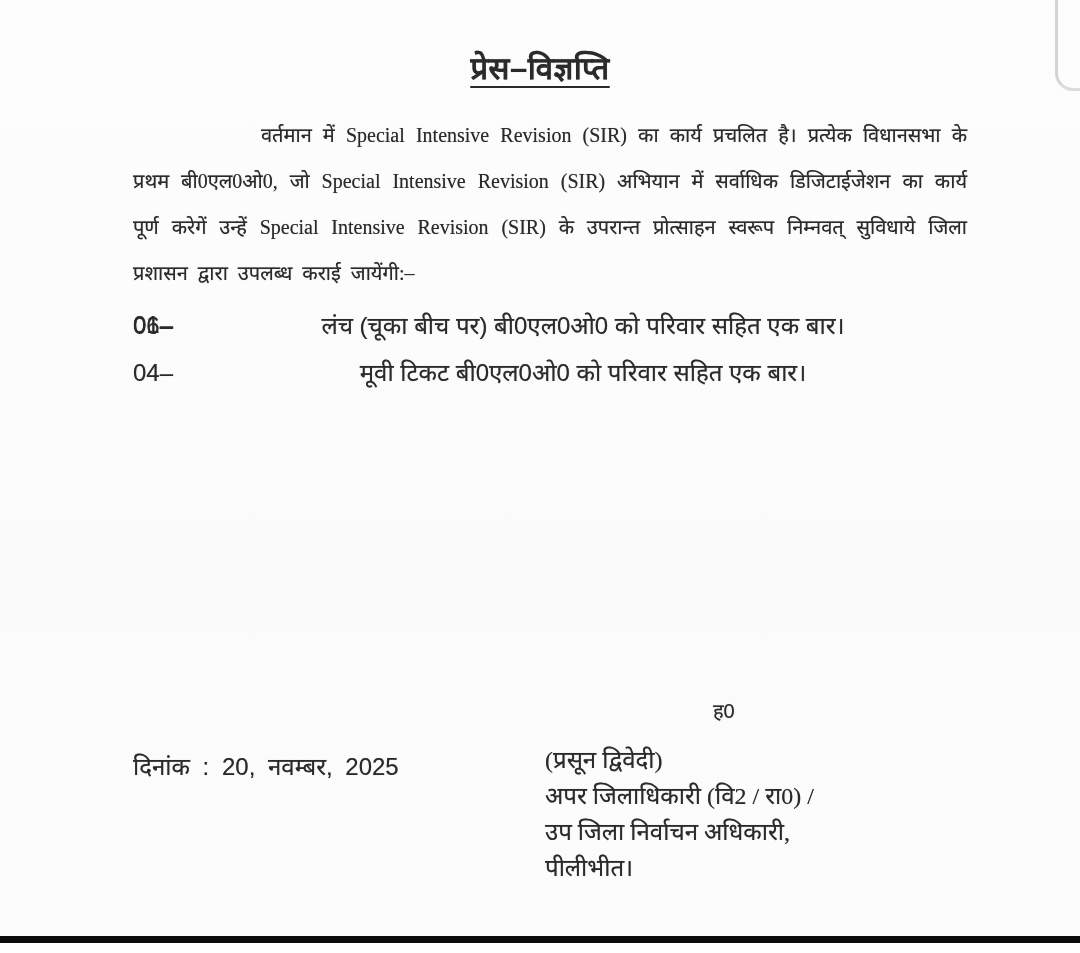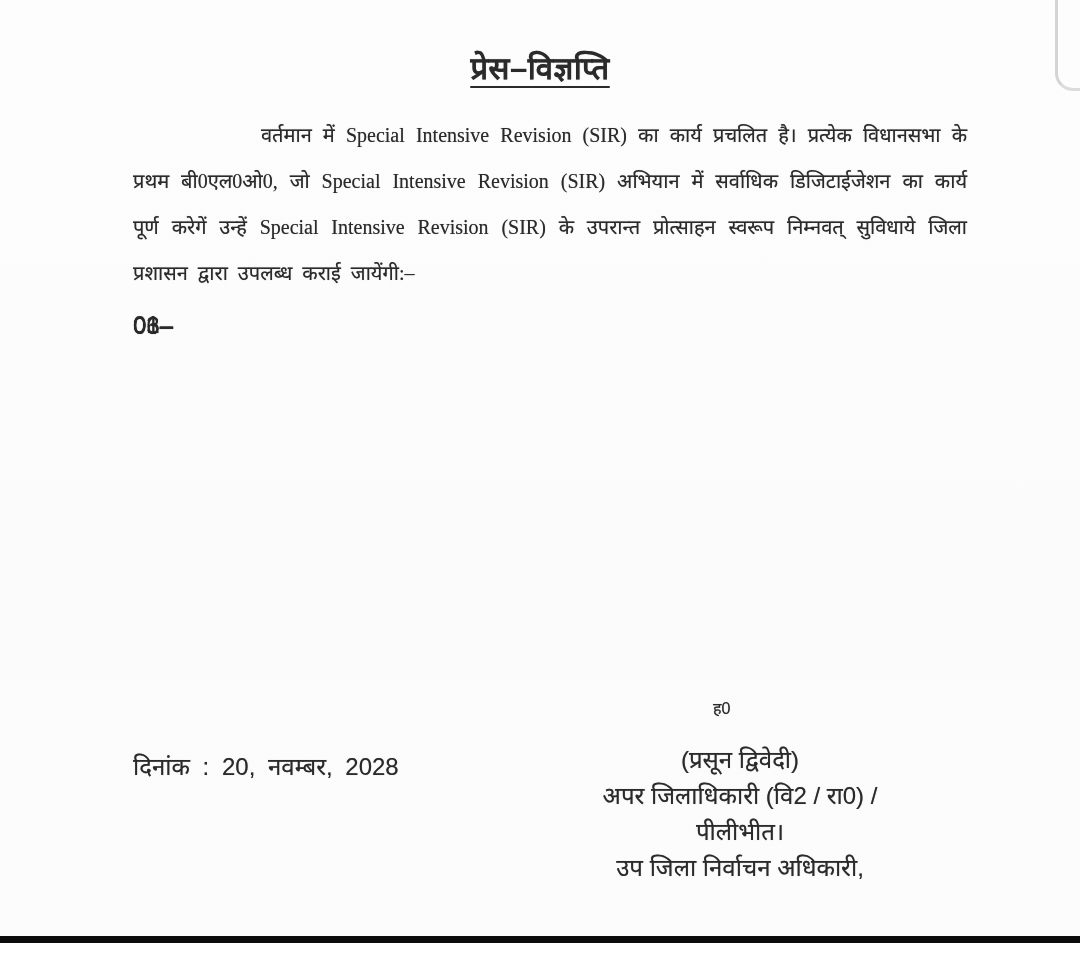--- a/index.html
+++ b/index.html
@@ -67,40 +67,40 @@
   .list-number {
     position: absolute;
     left: 0;
     top: 0;
   }
   .p2 { top: 497px; }
   .sig-mark {
     position: absolute;
     top: 697px;
     left: 713px;
-    font-size: 16px;
+    font-size: 20px;
     text-shadow: 0 0 0.7px rgba(40,40,40,0.5);
   }
   .date-line {
     position: absolute;
     top: 749px;
     left: 133px;
     font-size: 24px;
     word-spacing: 6px;
     text-shadow: 0 0 0.7px rgba(40,40,40,0.5);
   }
   .signature-block {
     position: absolute;
     top: 742px;
     left: 545px;
     width: 390px;
-    text-align: center;
     font-size: 24px;
     line-height: 36px;
     text-shadow: 0 0 0.7px rgba(40,40,40,0.5);
+    font-family: Liberation Serif, serif;
   }
   .signature-block .line { display: block; }
   
   .card-edge {
     position: absolute;
     top: -14px;
     right: -12px;
     width: 34px;
     height: 102px;
     border-left: 3px solid #d4d4d4;
@@ -126,34 +126,36 @@
   <div class="doc-title">प्रेस–विज्ञप्ति</div>
 
   <p class="doc-body para para-indent p1">वर्तमान में Special Intensive Revision (SIR) का कार्य प्रचलित है। प्रत्येक विधानसभा के प्रथम बी0एल0ओ0, जो Special Intensive Revision (SIR) अभियान में सर्वाधिक डिजिटाईजेशन का कार्य पूर्ण करेगें उन्हें Special Intensive Revision (SIR) के उपरान्त प्रोत्साहन स्वरूप निम्नवत् सुविधाये जिला प्रशासन द्वारा उपलब्ध कराई जायेंगी:–</p>
 
   <div class="incentive-list">
     <div class="list-item">
       <span class="list-number">01–</span>
     </div>
     <div class="list-item">
       <span class="list-number">06–</span>
+      <span>लंच (चूका बीच पर) बी0एल0ओ0 को परिवार सहित एक बार।</span>
     </div>
     <div class="list-item">
-      <span class="list-number">03–</span>
+      <span class="list-number">04–</span>
+      <span>मूवी टिकट बी0एल0ओ0 को परिवार सहित एक बार।</span>
     </div>
   </div>
 
 
   <div class="sig-mark">ह0</div>
 
-  <div class="date-line">दिनांक : 20,  नवम्बर, 2028</div>
+  <div class="date-line">दिनांक : 20,  नवम्बर, 2025</div>
 
   <div class="signature-block">
     <span class="line">(प्रसून द्विवेदी)</span>
     <span class="line">अपर जिलाधिकारी (वि2 / रा0) /</span>
+    <span class="line">उप जिला निर्वाचन अधिकारी,</span>
     <span class="line">पीलीभीत।</span>
-    <span class="line">उप जिला निर्वाचन अधिकारी,</span>
   </div>
 
   <div class="card-edge"></div>
   <div class="bottom-bar"></div>
 
 </div>
 
 </body></html>

